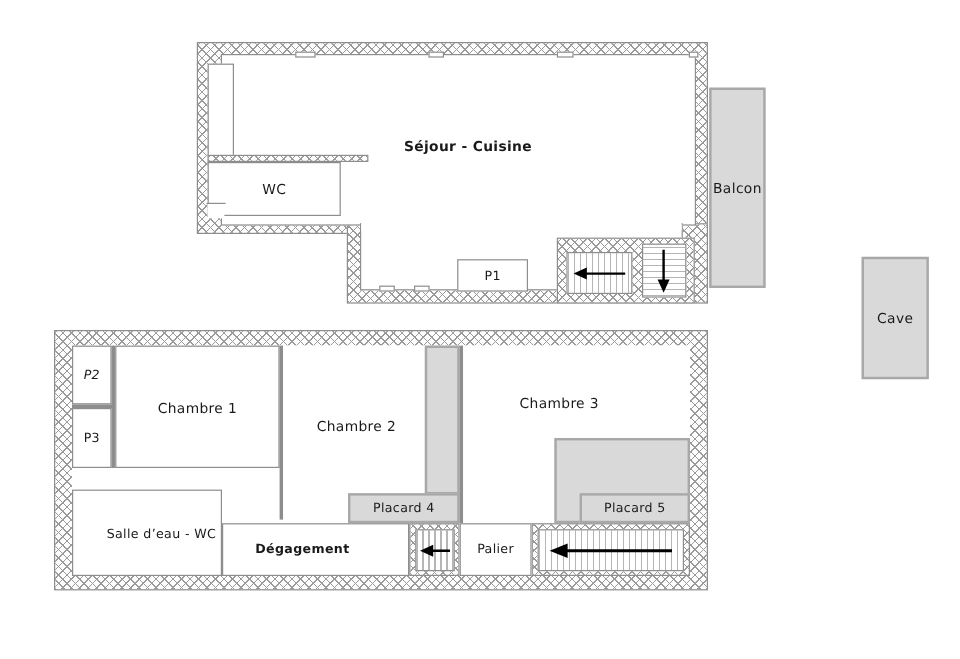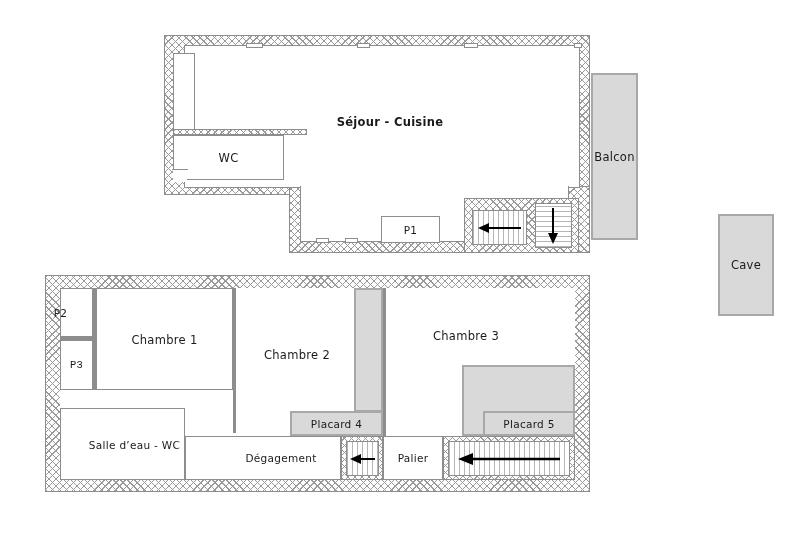--- a/index.html
+++ b/index.html
@@ -110,26 +110,26 @@
 
   </div>
 
   <div>
 
     <div class="wall" style="left:45px;top:275px;width:545px;height:217px;"></div>
 
     <div class="room" style="left:60px;top:288px;width:515px;height:192px;"></div>
 
     <div class="room bdr" style="left:60px;top:288px;width:33px;height:49px;"></div>
-    <div class="lbl sm" style="left:44px;top:288px;width:33px;height:49px;">P2</div>
+    <div class="lbl sm" style="left:60px;top:288px;width:33px;height:49px;font-style:italic;">P2</div>
 
     <div class="part" style="left:60px;top:337px;width:34px;height:3px;"></div>
 
     <div class="room bdr" style="left:60px;top:340px;width:33px;height:50px;"></div>
-    <div class="lbl sm" style="left:60px;top:340px;width:33px;height:50px;font-family:Liberation Mono, monospace;">P3</div>
+    <div class="lbl sm" style="left:60px;top:340px;width:33px;height:50px;">P3</div>
 
     <div class="part" style="left:93px;top:288px;width:3px;height:102px;"></div>
 
     <div class="room bdr" style="left:96px;top:288px;width:137px;height:102px;"></div>
     <div class="lbl" style="left:96px;top:330px;width:137px;height:20px;">Chambre 1</div>
 
     <div class="part" style="left:233px;top:288px;width:3px;height:145px;"></div>
 
     <div class="room" style="left:236px;top:288px;width:122px;height:145px;"></div>
     <div class="lbl" style="left:236px;top:345px;width:122px;height:20px;">Chambre 2</div>
@@ -144,21 +144,21 @@
     <div class="lbl" style="left:386px;top:326px;width:160px;height:20px;">Chambre 3</div>
 
     <div class="grey" style="left:462px;top:365px;width:113px;height:71px;"></div>
     <div class="grey" style="left:483px;top:411px;width:92px;height:25px;"></div>
     <div class="lbl sm" style="left:483px;top:411px;width:92px;height:25px;">Placard 5</div>
 
     <div class="room bdr" style="left:60px;top:408px;width:125px;height:72px;"></div>
     <div class="lbl sm" style="left:72px;top:435px;width:125px;height:20px;">Salle d’eau - WC</div>
 
     <div class="room bdr" style="left:185px;top:436px;width:156px;height:44px;"></div>
-    <div class="lbl sm" style="left:203px;top:436px;width:156px;height:44px;">Dégagement</div>
+    <div class="lbl sm" style="left:174px;top:436px;width:156px;height:44px;font-weight:bold;">Dégagement</div>
 
     <div class="wall" style="left:341px;top:436px;width:42px;height:44px;"></div>
     <div class="stair-v" style="left:346px;top:441px;width:33px;height:35px;"></div>
     <svg class="arrow" style="left:350px;top:452px;" width="26" height="14" viewBox="0 0 26 14">
       <line x1="25" y1="7" x2="8" y2="7" stroke="#000" stroke-width="2"></line>
       <polygon points="0,7 11,2 11,12" fill="#000"></polygon>
     </svg>
 
     <div class="room bdr" style="left:383px;top:436px;width:60px;height:44px;"></div>
     <div class="lbl sm" style="left:383px;top:436px;width:60px;height:44px;text-align:center;">Palier</div>

